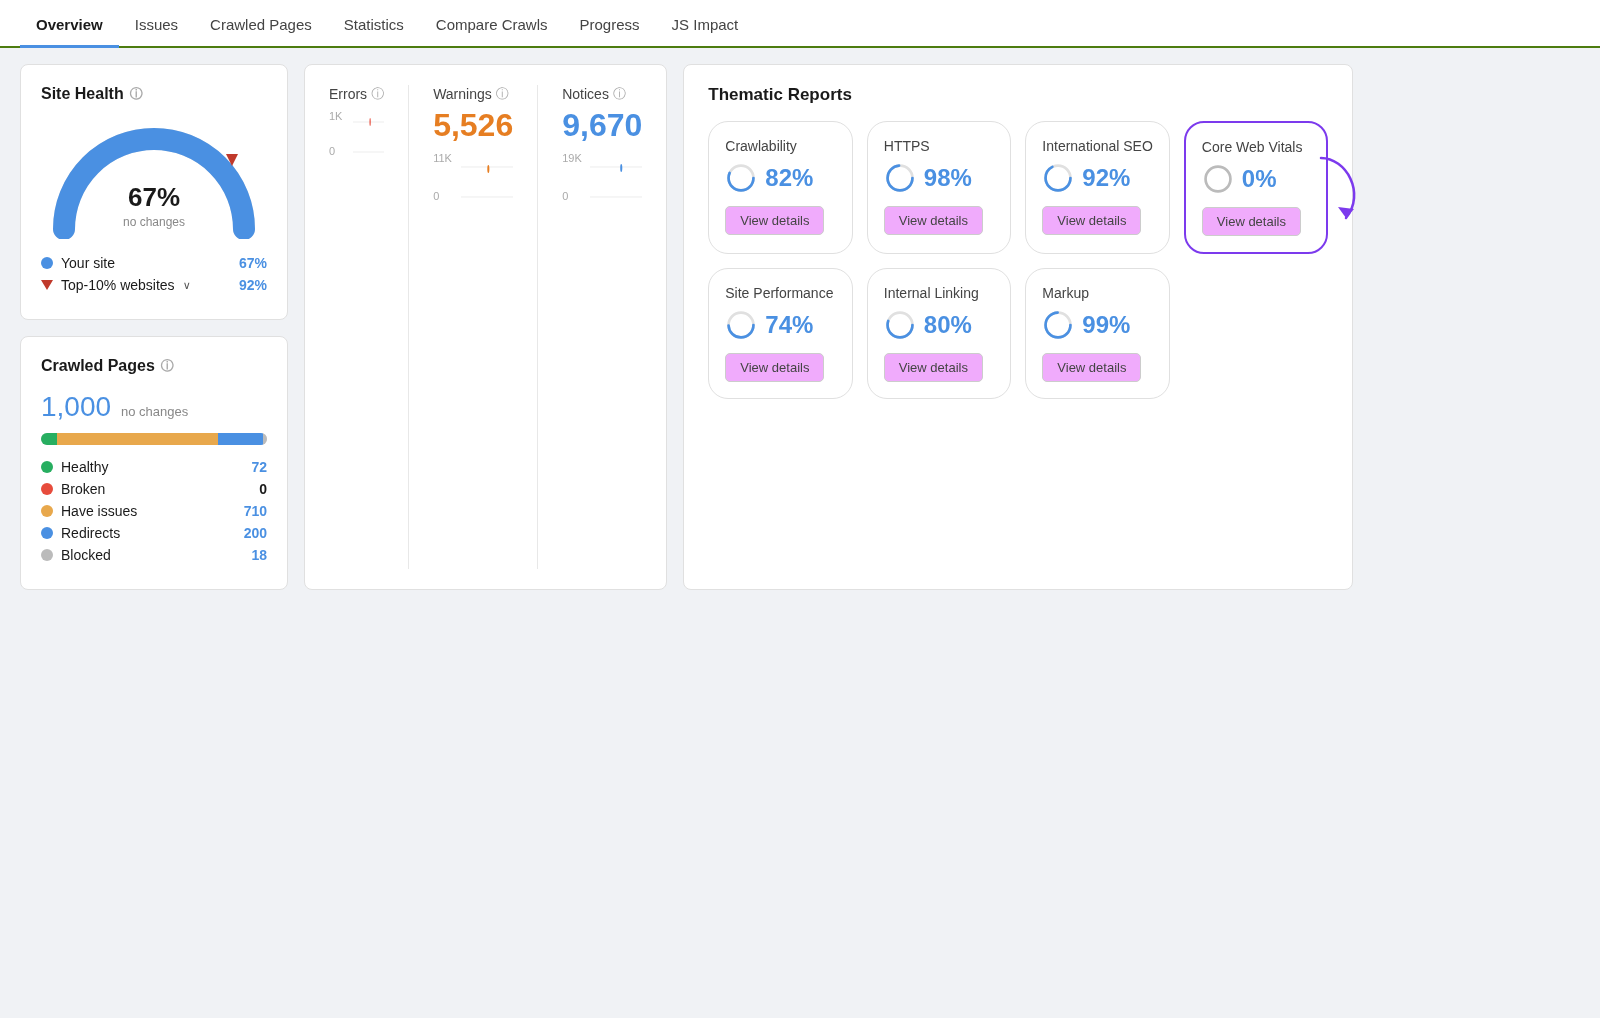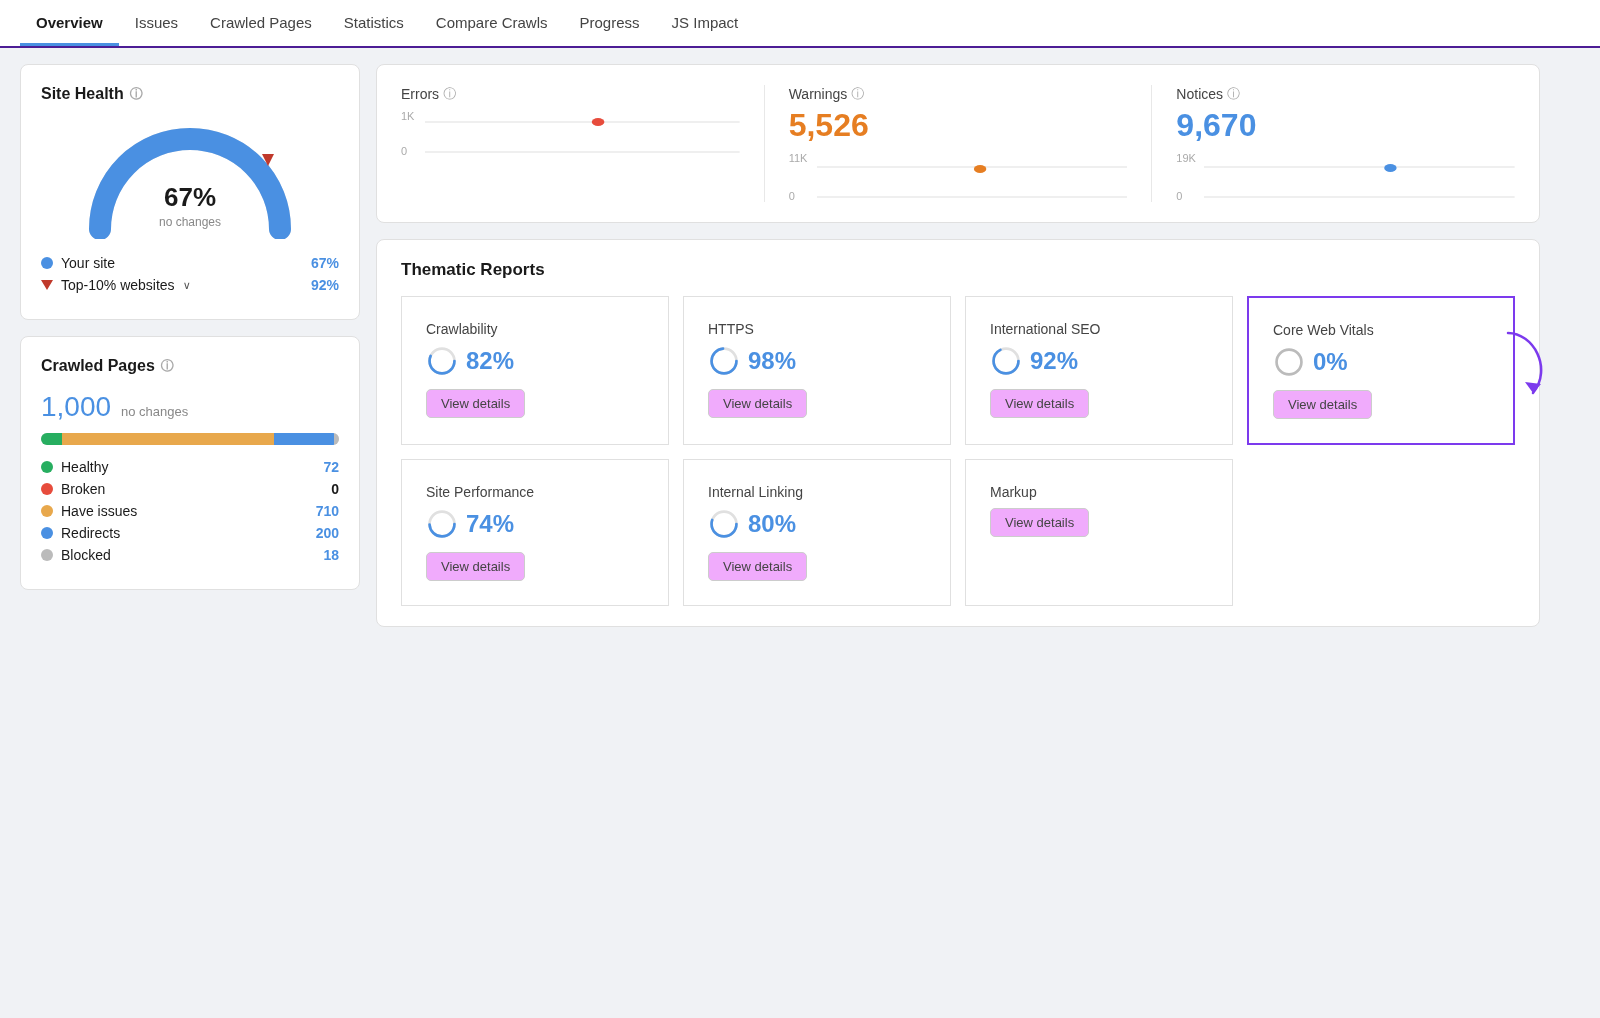--- a/index.html
+++ b/index.html
@@ -6,24 +6,24 @@
     body {
       font-family: -apple-system, BlinkMacSystemFont, 'Segoe UI', Arial, sans-serif;
       background: #f0f2f5;
       color: #1a1a1a;
       font-size: 14px;
     }
 
     
     .nav-bar {
       background: #fff;
-      border-bottom: 2px solid #4c1d95;
+      border-bottom: 2px solid #4d7c0f;
       padding: 0 20px;
       display: flex;
-      align-items: center;
+      align-items: flex-end;
       height: 48px;
     }
     .nav-item {
       padding: 12px 16px;
       cursor: pointer;
       color: #444;
       font-size: 15px;
       font-weight: 500;
       text-decoration: none;
       border-bottom: 3px solid transparent;
@@ -38,21 +38,21 @@
     
     .main-content {
       display: flex;
       gap: 16px;
       padding: 16px 20px;
       max-width: 1560px;
     }
 
     
     .left-col {
-      width: 340px;
+      width: 268px;
       flex-shrink: 0;
       display: flex;
       flex-direction: column;
       gap: 16px;
     }
 
     
     .card {
       background: #fff;
       border-radius: 8px;
@@ -181,21 +181,21 @@
       font-weight: 600;
     }
     .stat-val.zero {
       color: #1a1a1a;
     }
 
     
     .right-col {
       flex: 1;
       display: flex;
-      flex-direction: column;
+      flex-direction: row;
       gap: 16px;
     }
 
     
     .metrics-card {
       background: #fff;
       border-radius: 8px;
       border: 1px solid #e0e0e0;
       padding: 20px 24px;
       display: flex;
@@ -247,22 +247,22 @@
       font-weight: 700;
       margin-bottom: 16px;
     }
     .reports-grid {
       display: grid;
       grid-template-columns: repeat(4, 1fr);
       gap: 14px;
     }
     .report-card {
       border: 1px solid #e0e0e0;
-      border-radius: 0;
-      padding: 24px;
+      border-radius: 20px;
+      padding: 16px;
       position: relative;
     }
     .report-card.highlighted {
       border: 2.5px solid #7c3aed;
     }
     .report-name {
       font-size: 14px;
       color: #444;
       margin-bottom: 8px;
     }
@@ -558,20 +558,27 @@
               <circle cx="18" cy="18" r="14" fill="none" stroke="#e0e0e0" stroke-width="3"></circle>
               <circle cx="18" cy="18" r="14" fill="none" stroke="#4a90e2" stroke-width="3" stroke-dasharray="70.4 88" stroke-dashoffset="22" stroke-linecap="round"></circle>
             </svg>
             <span class="report-score">80%</span>
           </div>
           <button class="view-details-btn">View details</button>
         </div>
 
         <div class="report-card">
           <div class="report-name">Markup</div>
+          <div class="report-score-row">
+            <svg class="circle-progress" viewBox="0 0 36 36">
+              <circle cx="18" cy="18" r="14" fill="none" stroke="#e0e0e0" stroke-width="3"></circle>
+              <circle cx="18" cy="18" r="14" fill="none" stroke="#4a90e2" stroke-width="3" stroke-dasharray="87.1 88" stroke-dashoffset="22" stroke-linecap="round"></circle>
+            </svg>
+            <span class="report-score">99%</span>
+          </div>
           <button class="view-details-btn">View details</button>
         </div>
 
         <div></div>
 
       </div>
 
     </div>
 
   </div>

